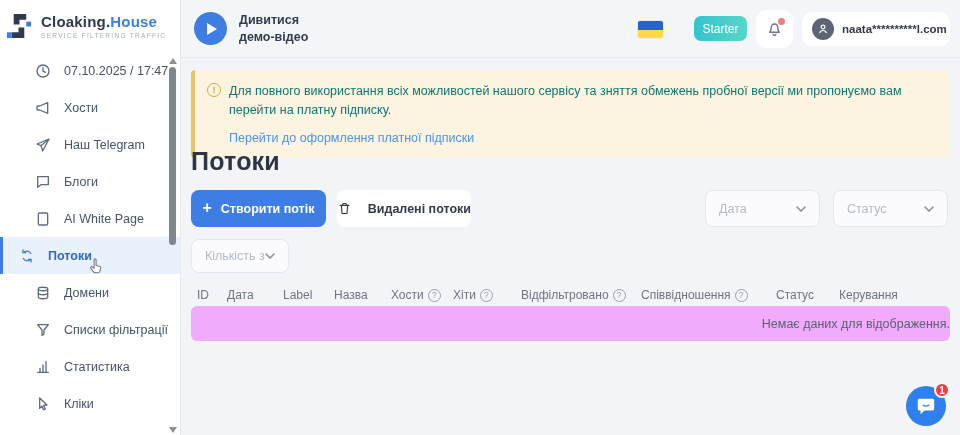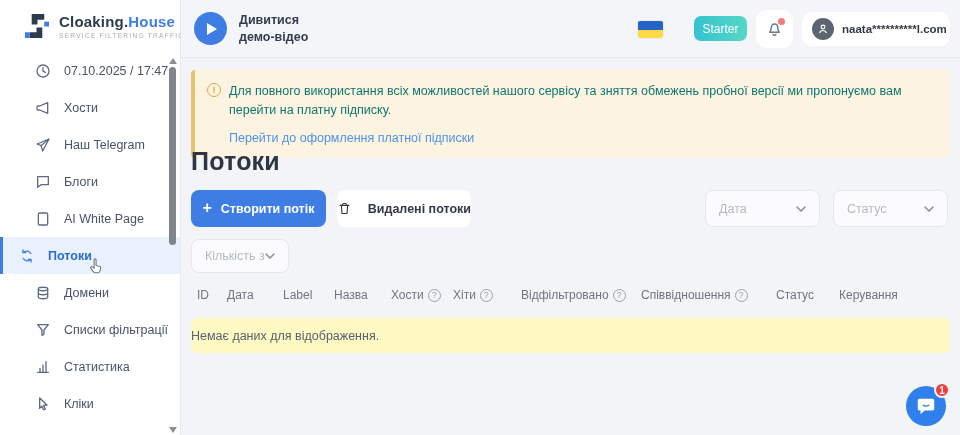--- a/index.html
+++ b/index.html
@@ -3,21 +3,21 @@
 <meta charset="utf-8">
 <style>
   * { margin:0; padding:0; box-sizing:border-box; }
   html,body { background:#dfe1e8; }
   .screen {
     position:relative; width:960px; height:435px; overflow:hidden;
     background:#F3F4F8; font-family:"Liberation Sans", sans-serif;
   }
   
   .sidebar { position:absolute; left:0; top:0; width:181px; height:435px; background:#fff; border-right:1px solid #E9EAEF; }
-  .logo { display:flex; align-items:center; gap:9px; padding:13px 8px 10px 24px; cursor:pointer; }
+  .logo { display:flex; align-items:center; gap:9px; padding:13px 8px 10px 6px; cursor:pointer; }
   .logo-mark { width:26px; height:26px; flex:none; }
   .logo-title { font-size:15px; font-weight:700; color:#2E3A4E; letter-spacing:.2px; white-space:nowrap; }
   .logo-title .accent { color:#3D7DE4; }
   .logo-tagline { font-size:6.5px; color:#A3AAB8; letter-spacing:1.3px; margin-top:2px; white-space:nowrap; }
   .menu { margin-top:3px; }
   .mi { position:relative; display:flex; align-items:center; gap:13px; height:37px; padding-left:35px; color:#47536B; font-size:12.5px; font-weight:500; cursor:pointer; white-space:nowrap; }
   .mi-icon { width:16px; height:16px; color:#5E6B85; flex:none; display:flex; }
   .mi-icon svg { width:16px; height:16px; }
   .mi.active { background:#E8F1FC; border-left:3px solid #3D7DE4; padding-left:16px; color:#2D6BD0; font-weight:600; }
   .mi.active .mi-icon { color:#3D7DE4; }
@@ -63,21 +63,21 @@
   .search-box svg { width:15px; height:15px; flex:none; }
   .select { position:absolute; top:132px; width:115px; height:37px; background:#FBFBFD; border:1px solid #E5E7ED; border-radius:8px; display:flex; align-items:center; justify-content:space-between; padding:0 13px; font-size:12.5px; color:#B4BAC6; cursor:pointer; }
   .select svg { width:10px; height:6px; flex:none; }
   .select.date { left:524px; }
   .select.status { left:652px; }
   .select.perpage { left:10px; top:181px; width:98px; height:34px; }
   .select .sel-label { overflow:hidden; white-space:nowrap; }
   .thead { position:absolute; left:10px; top:230px; width:759px; display:flex; align-items:center; font-size:12px; color:#6E7684; padding-left:6px; }
   .th { display:flex; align-items:center; gap:4px; flex:none; }
   .help { width:13px; height:13px; border:1px solid #9AA1AD; border-radius:50%; color:#9AA1AD; font-size:9px; display:inline-flex; align-items:center; justify-content:center; cursor:pointer; flex:none; }
-  .empty-card { position:absolute; left:10px; top:260px; width:759px; height:35px; background:#fef9c3; border-radius:6px; display:flex; align-items:center; justify-content:flex-start; font-size:12.5px; color:#5A6170; }
+  .empty-card { position:absolute; left:10px; top:248px; width:759px; height:35px; background:#f0abfc; border-radius:6px; display:flex; align-items:center; justify-content:flex-end; font-size:12.5px; color:#5A6170; }
   
   .chat-fab { position:absolute; left:906px; top:386px; width:40px; height:40px; border-radius:50%; background:#2F80ED; border:none; cursor:pointer; display:flex; align-items:center; justify-content:center; }
   .chat-fab svg { width:22px; height:22px; }
   .chat-badge { position:absolute; top:-4px; right:-4px; width:16px; height:16px; background:#F23B3B; border:2px solid #F3F4F8; border-radius:50%; color:#fff; font-size:10px; font-weight:700; display:flex; align-items:center; justify-content:center; }
 </style>
 </head>
 <body>
 
 <div class="screen">
 

